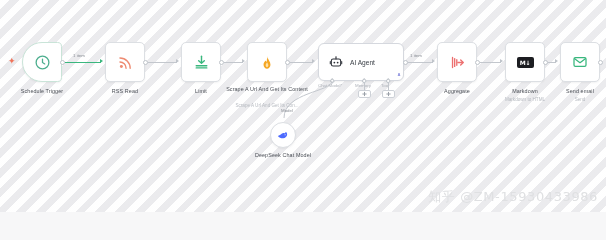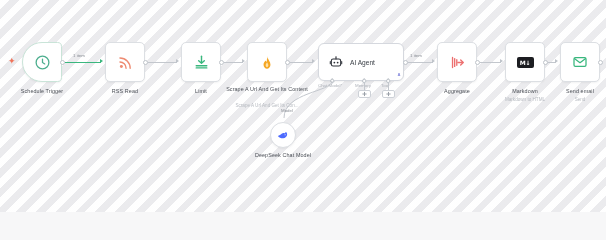--- a/index.html
+++ b/index.html
@@ -236,14 +236,15 @@
   <div class="node" style="left:560px;top:42px;">
     <svg width="16" height="16" viewBox="0 0 24 24">
       <rect x="3" y="5.5" width="18" height="13" rx="2" fill="none" stroke="#3ab77e" stroke-width="1.9"></rect>
       <path d="M4 7l8 6 8-6" fill="none" stroke="#3ab77e" stroke-width="1.9" stroke-linecap="round" stroke-linejoin="round"></path>
     </svg>
   </div>
   <div class="node-label" style="left:540px;top:88px;width:80px;">Send email</div>
   <div class="node-sublabel" style="left:540px;top:97px;width:80px;">Send</div>
   <div class="port" style="left:598px;top:59.5px;"></div>
 
+  <div class="watermark">知乎 @ZM-15930433986</div>
 
 </div>
 
 </body></html>

